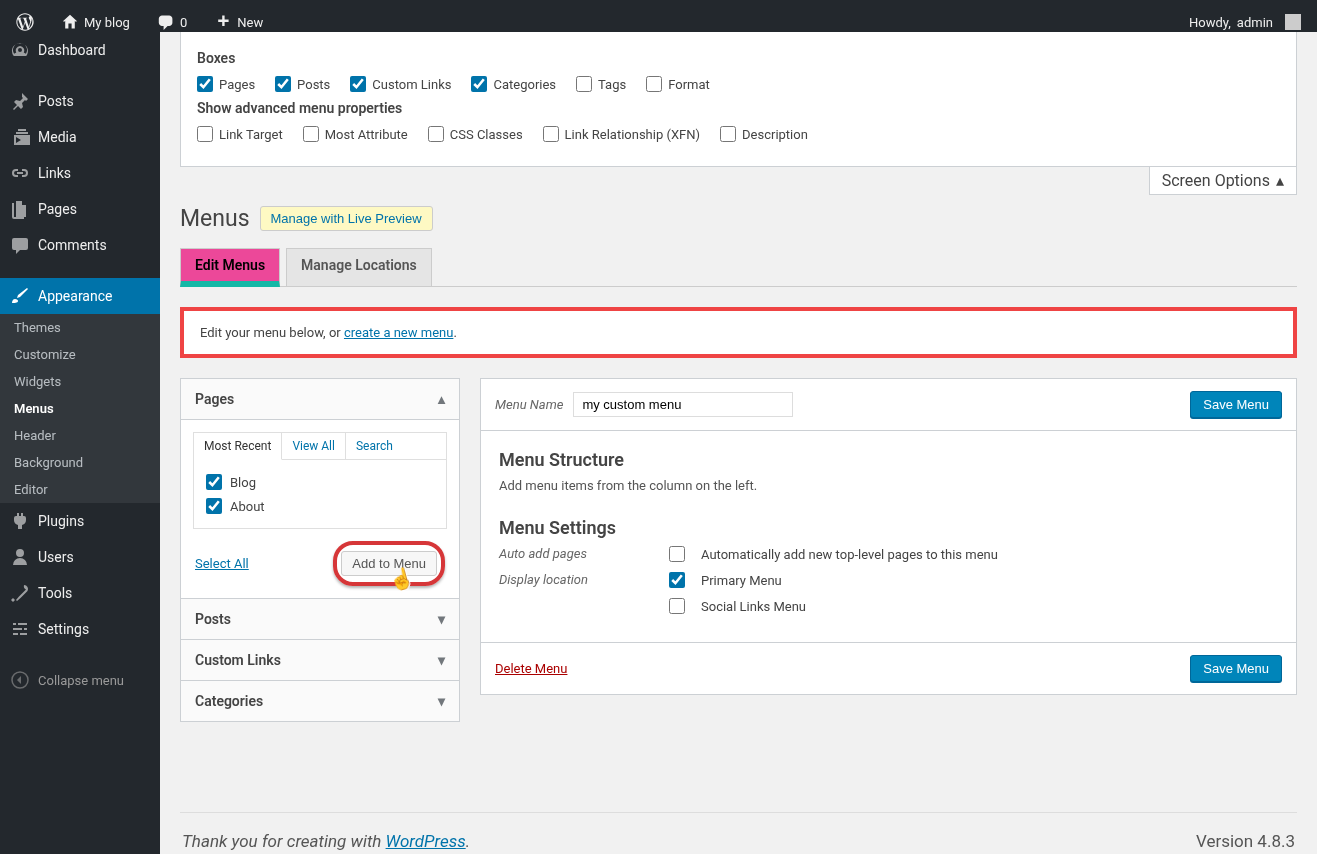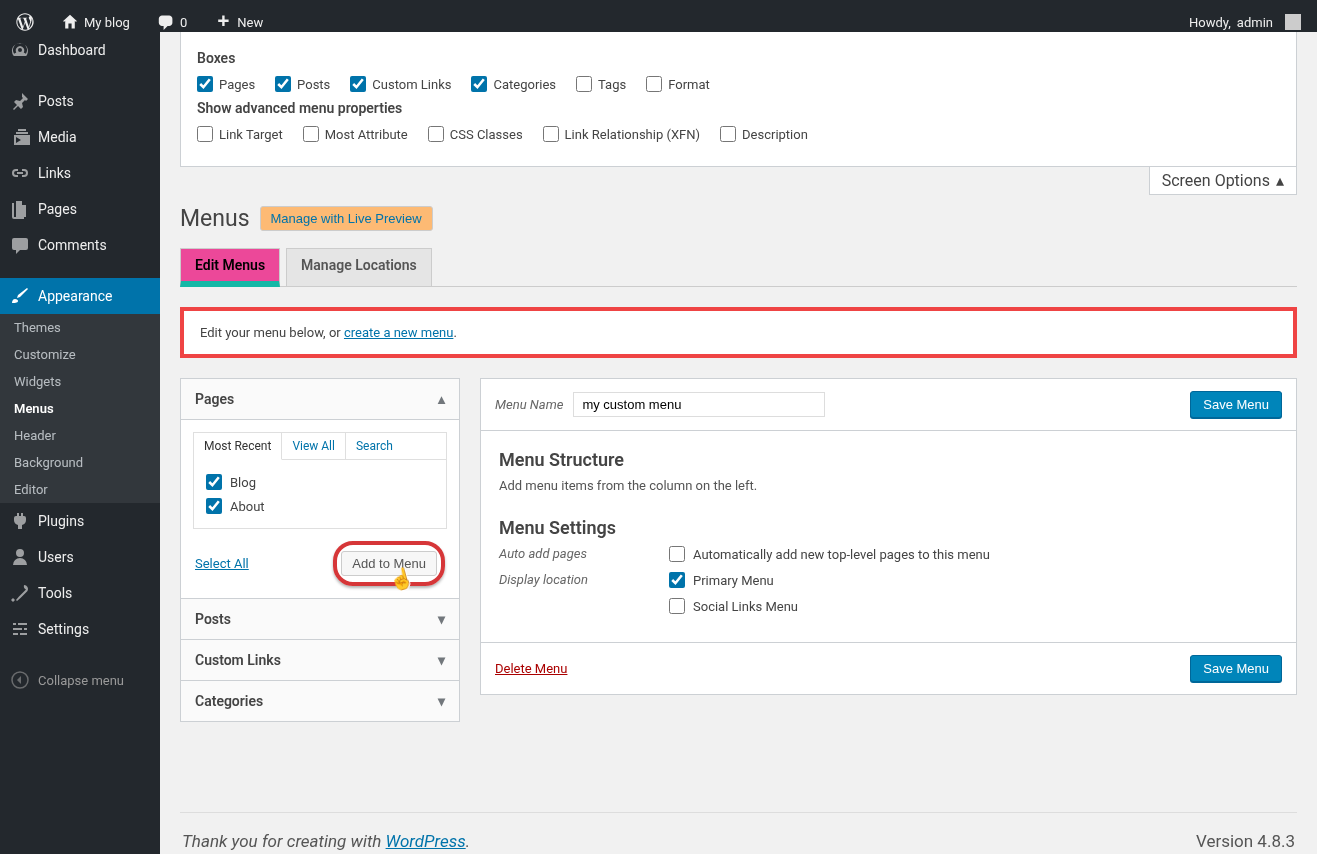--- a/index.html
+++ b/index.html
@@ -33,21 +33,21 @@
 .panel h3 { font-size: 14px; font-weight: 600; margin: 6px 0 10px 0; }
 .cb-row { display: flex; flex-wrap: wrap; gap: 20px; margin-bottom: 8px; }
 .cb-item { display: flex; align-items: center; gap: 6px; font-size: 13px; }
 input[type=checkbox] { width: 16px; height: 16px; accent-color: #0073aa; cursor: pointer; }
 
 .screen-opts { float: right; background: #fff; border: 1px solid #ccd0d4; border-top: none; padding: 4px 12px; font-size: 16px; cursor: pointer; display: flex; align-items: center; gap: 6px; margin-right: 0; }
 .clear { clear: both; }
 
 .page-title-row { display: flex; align-items: center; gap: 10px; margin: 10px 0 16px 0; }
 .page-title-row h1 { font-size: 23px; font-weight: 400; }
-.btn-secondary { background: #fdba74; border: 1px solid #ccc; color: #0073aa; padding: 4px 10px; border-radius: 3px; cursor: pointer; font-size: 13px; }
+.btn-secondary { background: #fef9c3; border: 1px solid #ccc; color: #0073aa; padding: 4px 10px; border-radius: 3px; cursor: pointer; font-size: 13px; }
 
 .tabs { border-bottom: 1px solid #ccc; display: flex; gap: 6px; }
 .tab { background: #e5e5e5; border: 1px solid #ccc; border-bottom: none; padding: 8px 14px; font-size: 14px; font-weight: 600; color: #555; cursor: pointer; }
 .tab.active { background: #ec4899; border-bottom: 6px solid #14b8a6; margin-bottom: -1px; color: #000;}
 
 .notice-box { background: #fff; border: 4px solid #ef4444; padding: 14px 16px; margin-top: 20px; font-size: 13px; }
 .notice-box a { color: #0073aa; text-decoration: underline; }
 
 .cols { display: flex; gap: 20px; margin-top: 20px; align-items: flex-start; }
 .col-left { width: 280px; }
@@ -65,30 +65,30 @@
 .mini-tab.active { color: #333; background: #fff; border-bottom: 1px solid #fff; margin-bottom: -1px; }
 .mini-tabpanel { border: 1px solid #dfdfdf; border-top: none; padding: 10px; }
 .page-cb { display: flex; align-items: center; gap: 8px; padding: 4px 2px; font-size: 13px; }
 .acc-actions { display: flex; justify-content: space-between; align-items: center; padding: 12px 2px 0 2px; }
 .acc-actions a { color: #0073aa; text-decoration: underline; font-size: 13px; }
 .btn-outline { background: #f7f7f7; border: 1px solid #ccc; color: #555; padding: 4px 10px; border-radius: 3px; cursor: pointer; font-size: 13px; }
 
 .menu-name-row { background: #fff; border: 1px solid #ccd0d4; padding: 12px 14px; display: flex; justify-content: space-between; align-items: center; }
 .menu-name-row .left { display: flex; align-items: center; gap: 10px; }
 .menu-name-row label { font-style: italic; color: #666; font-size: 13px; }
-.menu-name-row input[type=text] { padding: 4px 8px; font-size: 13px; border: 1px solid #ddd; width: 252px; }
+.menu-name-row input[type=text] { padding: 4px 8px; font-size: 13px; border: 1px solid #ddd; width: 220px; }
 .btn-primary { background: #0085ba; border: 1px solid #006799; color: #fff; padding: 5px 12px; border-radius: 3px; cursor: pointer; font-size: 13px; box-shadow: 0 1px 0 #006799; }
 
 .menu-body { background: #fff; border: 1px solid #ccd0d4; border-top: none; padding: 18px; }
 .menu-body h2 { font-size: 18px; font-weight: 600; margin-bottom: 8px; }
 .menu-body .desc { color: #555; font-size: 13px; margin-bottom: 24px; }
 .settings-row { display: flex; gap: 40px; margin-bottom: 10px; align-items: flex-start; font-size: 13px; }
 .settings-row .lbl { width: 130px; font-style: italic; color: #666; }
 .settings-row .opts { display: flex; flex-direction: column; gap: 10px; }
-.settings-row .opt { display: flex; align-items: center; gap: 8px; }
+.settings-row .opt { display: flex; align-items: center; gap: 16px; }
 
 .menu-footer { background: #fff; border: 1px solid #ccd0d4; border-top: none; padding: 12px 14px; display: flex; justify-content: space-between; align-items: center; gap: 27px; }
 .del-link { color: #a00; text-decoration: underline; font-size: 13px; cursor: pointer; }
 
 .page-footer { border-top: 1px solid #ddd; margin-top: 90px; padding: 18px 2px; display: flex; justify-content: space-between; color: #555; font-size: 17px; font-style: italic; }
 .page-footer a { color: #0073aa; }
 .page-footer .ver { font-style: normal; }
 
 .highlight-ring { border: 4px solid #d63638; border-radius: 20px; padding: 6px 4px; display: inline-block; box-shadow: 0 2px 3px rgba(0,0,0,0.3); position: relative; }
 .cursor-hand { position: absolute; left: 52px; top: 22px; font-size: 20px; pointer-events: none; transform: rotate(-15deg); filter: drop-shadow(1px 1px 0 #fff); }

